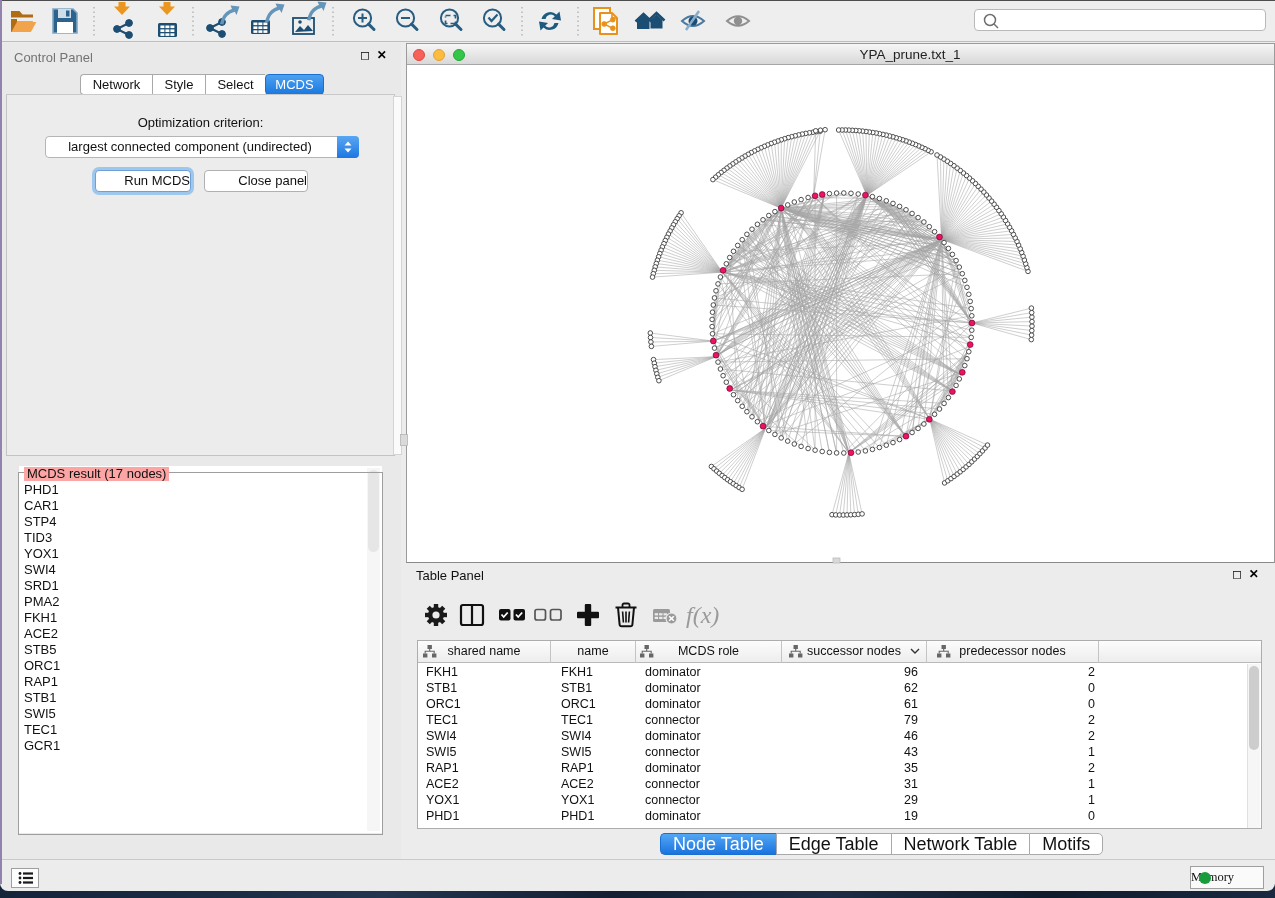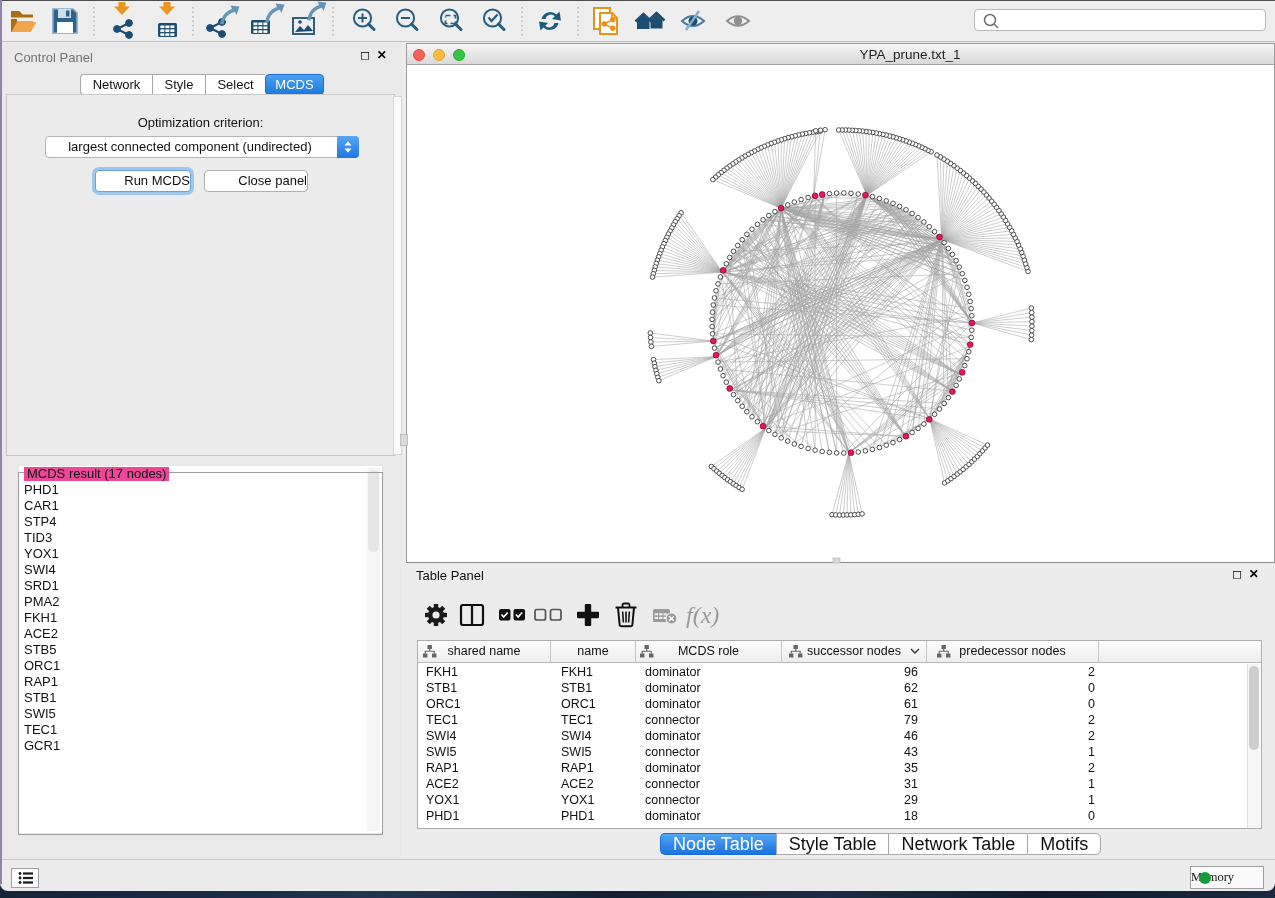--- a/index.html
+++ b/index.html
@@ -21,21 +21,21 @@
 #cp-content { position:absolute; left:6px; top:51px; width:389px; height:362px; background:#ececec; border:1px solid #c3c3c3; border-top:1px solid #c9c9c9; }
 #opt-label { position:absolute; left:0; top:20px; width:100%; text-align:center; font-size:13px; }
 #dropdown { position:absolute; left:38px; top:41px; width:314px; height:22px; background:#fff; border:1px solid #b5b5b5; border-radius:4px; font-size:13px; line-height:20px; text-align:center; padding-right:24px; }
 #dropdown .spin { position:absolute; right:-1px; top:-1px; width:22px; height:22px; border-radius:0 4px 4px 0; background:linear-gradient(#5aa7f2,#1c77e2); }
 .btn { position:absolute; height:22px; background:#fff; border:1px solid #b0b0b0; border-radius:4px; text-align:right; line-height:20px; font-size:13px; }
 #btn-run { left:88px; top:75px; width:96px; box-shadow:0 0 0 3px #9ec7ee; border-color:#6d9fd8; }
 #btn-close { left:197px; top:75px; width:104px; }
 
 #mcds-white { position:absolute; left:19px; top:423px; width:363px; height:367px; background:#fff; font-size:13px; line-height:16px; padding:16px 0 0 5px; }
 #fieldset { position:absolute; left:18px; top:429px; width:365px; height:363px; border:1px solid #9e9e9e; }
-#fs-legend { position:absolute; left:5px; top:-6px; background:#ec4899; padding:0 3px; font-size:13px; line-height:14px; }
+#fs-legend { position:absolute; left:5px; top:-6px; background:#fca5a5; padding:0 3px; font-size:13px; line-height:14px; }
 #list-track { position:absolute; right:2px; top:2px; width:13px; height:363px; background:#f6f6f6; }
 #list-thumb { position:absolute; right:1px; top:2px; width:11px; height:82px; background:#e6e6e6; border-radius:6px; }
 
 
 #netwin { position:absolute; left:406px; top:43px; width:869px; height:520px; background:#fff; border:1px solid #9b9b9b; border-bottom:1px solid #8a8a8a; }
 #net-titlebar { position:absolute; left:0; top:0; width:867px; height:21px; background:linear-gradient(#f6f6f6,#d8d8d8); border-bottom:1px solid #a5a5a5; }
 .light { position:absolute; top:5px; width:12px; height:12px; border-radius:50%; }
 #net-title { position:absolute; top:3px; left:137px; width:732px; text-align:center; font-size:13.5px; color:#222; }
 #canvas { position:absolute; left:0; top:22px; width:867px; height:496px; background:#fff; overflow:hidden; }
 
@@ -1251,30 +1251,30 @@
         <span class="c1">YOX1</span>
         <span class="c2">YOX1</span>
         <span class="c3">connector</span>
         <span class="c4">29</span>
         <span class="c5">1</span>
       </div>
     <div class="row" style="top:167px;">
         <span class="c1">PHD1</span>
         <span class="c2">PHD1</span>
         <span class="c3">dominator</span>
-        <span class="c4">18</span>
+        <span class="c4">19</span>
         <span class="c5">0</span>
       </div>
     <div id="tbl-scroll">
         <div id="tbl-thumb"></div>
       </div>
   </div>
   <div id="tp-tabs">
     <div class="btab sel">Node Table</div>
-      <div class="btab">Style Table</div>
+      <div class="btab">Edge Table</div>
       <div class="btab">Network Table</div>
       <div class="btab">Motifs</div>
   </div>
 </div>
 
 <div id="statusbar">
   <div id="listbtn">
       <svg width="26" height="18" style="position:absolute;left:1px;top:0">
         <g fill="#1a1a1a">
           <circle cx="7" cy="4.5" r="1.4"></circle>

